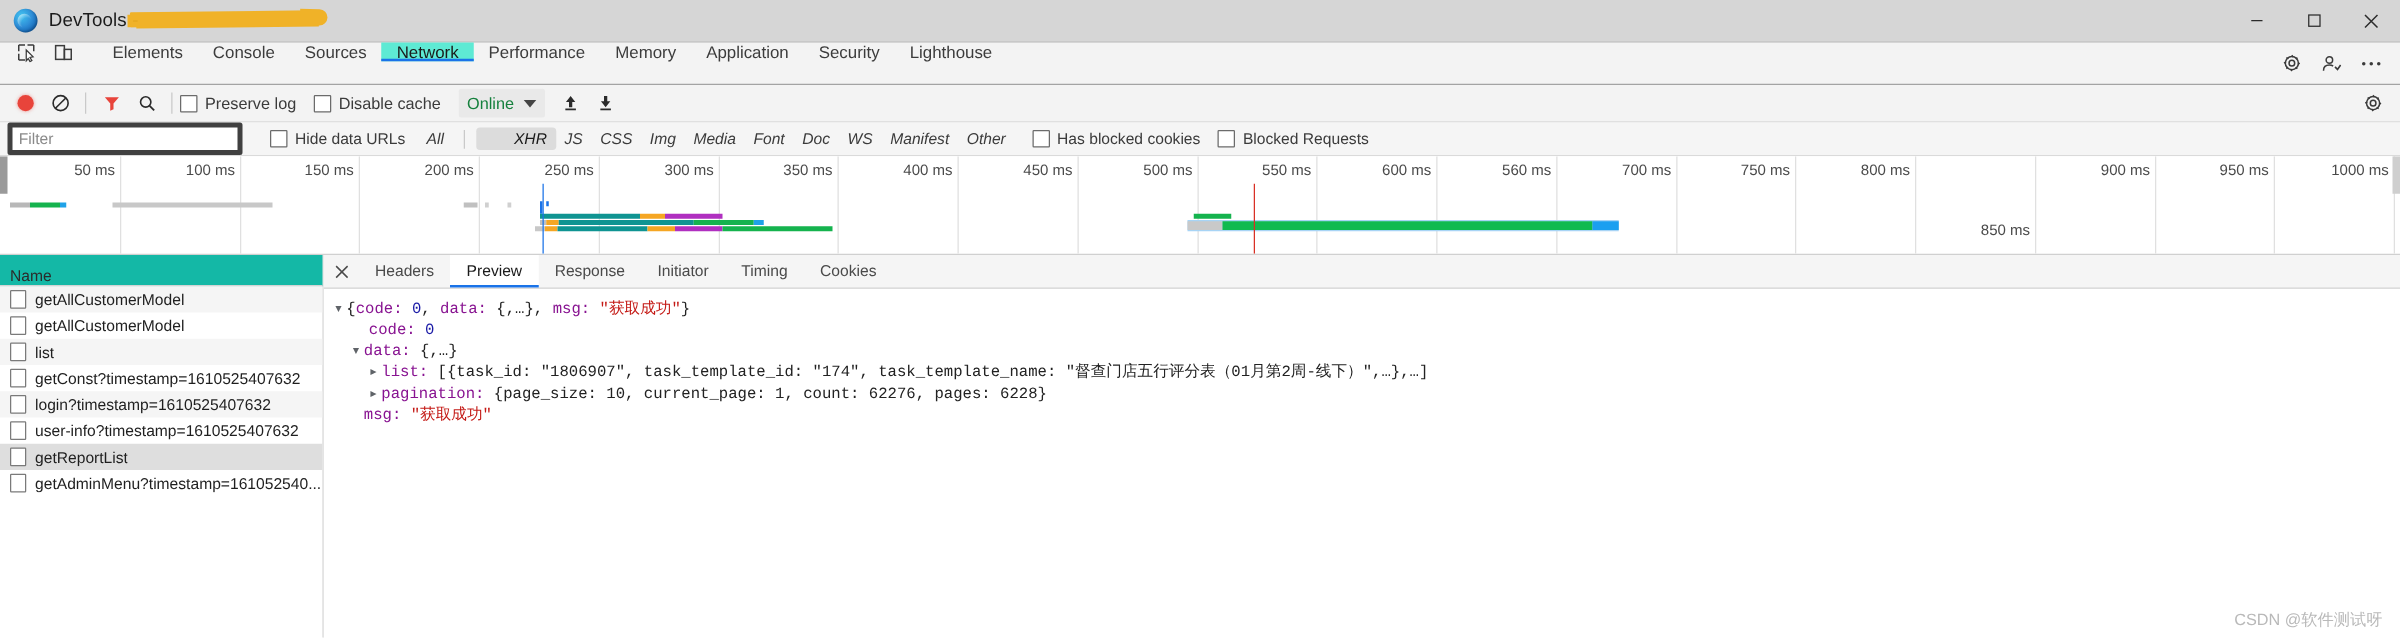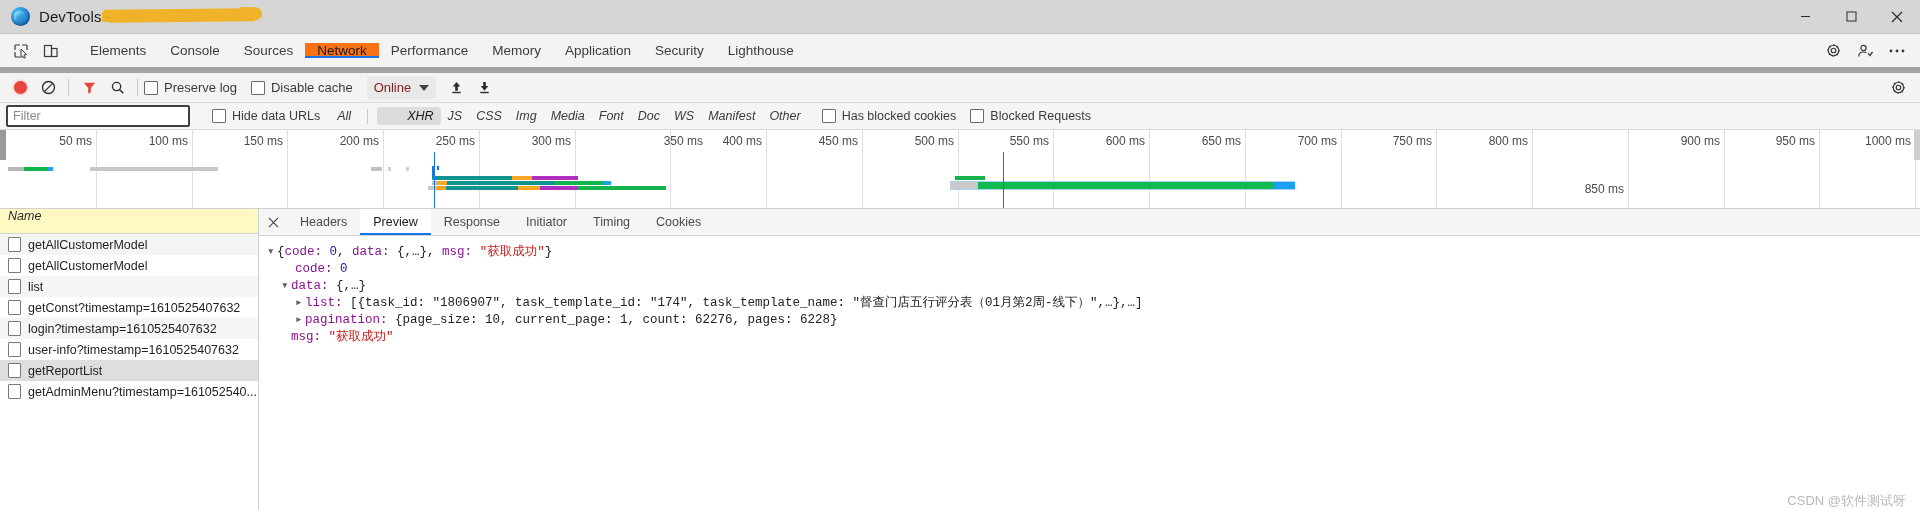--- a/index.html
+++ b/index.html
@@ -48,64 +48,64 @@
   }
   .win-btns { margin-left: auto; display: flex; height: 33px; }
   .win-btn {
     width: 46px; height: 33px; display: flex; align-items: center; justify-content: center;
     color: #2b2b2b;
   }
   .win-btn svg { display: block; }
 
   
   .tabbar {
-    height: 33px; background: #f3f3f3; display: flex; align-items: center;
-    border-bottom: 6px solid #a3a3a3;
+    height: 33px; background: #f3f3f3; display: flex; align-items: flex-start;
+    border-bottom: 1px solid #a3a3a3;
   }
   .tb-icon {
     width: 30px; display:flex; align-items:center; justify-content:center; color:#3b3b3b;
   }
   .tb-icon:first-child { margin-left: 6px; }
   .tabs { display: flex; align-items: stretch; margin-left: 12px; }
   .tab {
     padding: 0 12px; display: flex; align-items: center;
     font-size: 13.5px; color: #3c3c3c; position: relative; white-space: nowrap;
   }
-  .tab.active { color: #1a1a1a; background: #f97316; }
+  .tab.active { color: #1a1a1a; background: #5eead4; }
   .tab.active::after {
     content:""; position:absolute; left:0; right:0; bottom:0; height:2px; background:#1a73e8;
   }
   .tabbar-right { margin-left: auto; display: flex; align-items: center; padding-right: 8px; gap: 2px; }
   .tbr-btn { width: 30px; height: 33px; display:flex; align-items:center; justify-content:center; color:#3b3b3b; }
 
   
   .net-toolbar {
     height: 29px; background: #f3f3f3; display:flex; align-items:center;
     border-bottom: 1px solid #dadada; gap: 0px; padding-left: 6px;
   }
   .tool { width: 28px; height: 28px; display:flex; align-items:center; justify-content:center; }
   .rec-dot { width: 13px; height: 13px; border-radius:50%; background:#e8443b; box-shadow: 0 0 3px rgba(232,68,59,.55); }
   .sep-v { width:1px; height:17px; background:#c9c9c9; margin: 0 6px; }
   .chk-label { display:flex; align-items:center; gap:6px; font-size:13px; color:#3b3b3b; white-space:nowrap; margin-right:14px;justify-content:center;}
   .cbox { width:12px; height:12px; border:1px solid #6b6b6b; background:#fff; border-radius:1px; flex:none; }
   .throttle {
     display:flex; align-items:center; gap:8px; background:#e9e9e9; padding: 2px 7px;
-    font-size:13px; color:#7f1d1d; border-radius:2px; height:19px; margin-right:6px;
+    font-size:13px; color:#15803d; border-radius:2px; height:19px; margin-right:6px;
   }
   .caret-dn { width:0;height:0;border-left:5px solid transparent;border-right:5px solid transparent;border-top:6px solid #444; }
   .toolbar-right { margin-left:auto; padding-right:8px; display:flex; align-items:center; }
 
   
   .filter-row {
     height: 26px; background:#f5f5f5; display:flex; align-items:center;
     border-bottom: 1px solid #dadada; padding-left: 0px;
   }
   .filter-input {
     width: 170px; height: 18px; margin-left: 6px; background:#fff;
-    border: 2px solid #404040; border-radius:2px; font-size:12.5px; color:#8a8a8a;
+    border: 4px solid #404040; border-radius:2px; font-size:12.5px; color:#8a8a8a;
     padding: 0 5px; display:flex; align-items:center;
   }
   .filter-sep { width:1px;height:15px;background:#c9c9c9;margin:0 9px; }
   .type-list { display:flex; align-items:center; gap:0px;font-style:italic; }
   .type {
     font-size:12.5px; color:#3b3b3b; padding: 2px 7px; border-radius:3px; white-space:nowrap;
   }
   .type.active { background:#dcdcdc; color:#1a1a1a;padding-left:30px; }
   .fchk { display:flex; align-items:center; gap:6px; font-size:12.5px; color:#3b3b3b; white-space:nowrap; }
 
@@ -116,22 +116,22 @@
   .ov-lbl { position:absolute; top:4px; font-size:12px; color:#4a4a4a; transform: translateX(-100%); padding-right:4px; white-space:nowrap; }
   .ov-band { position:absolute; height:4px; border-radius:0; }
   .ov-vline { position:absolute; top:22px; bottom:0; width:1px; }
   .ov-left-handle { position:absolute; left:0; top:0; width:6px; height:30px; background:#9a9a9a; }
   .ov-right-handle { position:absolute; right:0; top:0; width:6px; height:30px; background:#cfcfcf; }
 
   
   .split { display:flex; height: 308px; }
   .req-list { width: 258px; border-right:1px solid #d0d0d0; background:#fff; display:flex; flex-direction:column; }
   .rl-head {
-    height: 24px; background:#fef9c3; border-bottom:1px solid #d4d4d4;
-    display:flex; align-items:flex-start; font-size:12.5px; color:#2b2b2b; padding-left:8px;font-style:italic;
+    height: 24px; background:#14b8a6; border-bottom:1px solid #d4d4d4;
+    display:flex; align-items:flex-end; font-size:12.5px; color:#2b2b2b; padding-left:8px;
   }
   .rl-rows { flex:1; overflow:hidden; }
   .rl-row {
     height: 21px; display:flex; align-items:center; gap:7px; padding-left:8px;
     font-size:12.5px; color:#1f1f1f; white-space:nowrap; overflow:hidden;
   }
   .rl-row:nth-child(odd){ background:#f5f5f5; }
   .rl-row.selected { background:#dedede; }
   .doc-ico { width:11px; height:13px; border:1px solid #7a7a7a; background:#fff; flex:none; border-radius:1px; }
   .rl-name { overflow:hidden; text-overflow:clip; }
@@ -359,33 +359,33 @@
         <div class="ov-lbl" style="left: 192px;">100 ms</div>
         <div class="ov-tick" style="left: 287px;"></div>
         <div class="ov-lbl" style="left: 287px;">150 ms</div>
         <div class="ov-tick" style="left: 383px;"></div>
         <div class="ov-lbl" style="left: 383px;">200 ms</div>
         <div class="ov-tick" style="left: 479px;"></div>
         <div class="ov-lbl" style="left: 479px;">250 ms</div>
         <div class="ov-tick" style="left: 575px;"></div>
         <div class="ov-lbl" style="left: 575px;">300 ms</div>
         <div class="ov-tick" style="left: 670px;"></div>
-        <div class="ov-lbl" style="left: 707px;">350 ms</div>
+        <div class="ov-lbl" style="left: 670px;">350 ms</div>
         <div class="ov-tick" style="left: 766px;"></div>
         <div class="ov-lbl" style="left: 766px;">400 ms</div>
         <div class="ov-tick" style="left: 862px;"></div>
         <div class="ov-lbl" style="left: 862px;">450 ms</div>
         <div class="ov-tick" style="left: 958px;"></div>
         <div class="ov-lbl" style="left: 958px;">500 ms</div>
         <div class="ov-tick" style="left: 1053px;"></div>
         <div class="ov-lbl" style="left: 1053px;">550 ms</div>
         <div class="ov-tick" style="left: 1149px;"></div>
         <div class="ov-lbl" style="left: 1149px;">600 ms</div>
         <div class="ov-tick" style="left: 1245px;"></div>
-        <div class="ov-lbl" style="left: 1245px;">650 ms</div>
+        <div class="ov-lbl" style="left: 1245px;">560 ms</div>
         <div class="ov-tick" style="left: 1341px;"></div>
         <div class="ov-lbl" style="left: 1341px;">700 ms</div>
         <div class="ov-tick" style="left: 1436px;"></div>
         <div class="ov-lbl" style="left: 1436px;">750 ms</div>
         <div class="ov-tick" style="left: 1532px;"></div>
         <div class="ov-lbl" style="left: 1532px;">800 ms</div>
         <div class="ov-tick" style="left: 1628px;"></div>
         <div class="ov-lbl" style="left: 1628px; margin-top: 48px;">850 ms</div>
         <div class="ov-tick" style="left: 1724px;"></div>
         <div class="ov-lbl" style="left: 1724px;">900 ms</div>

